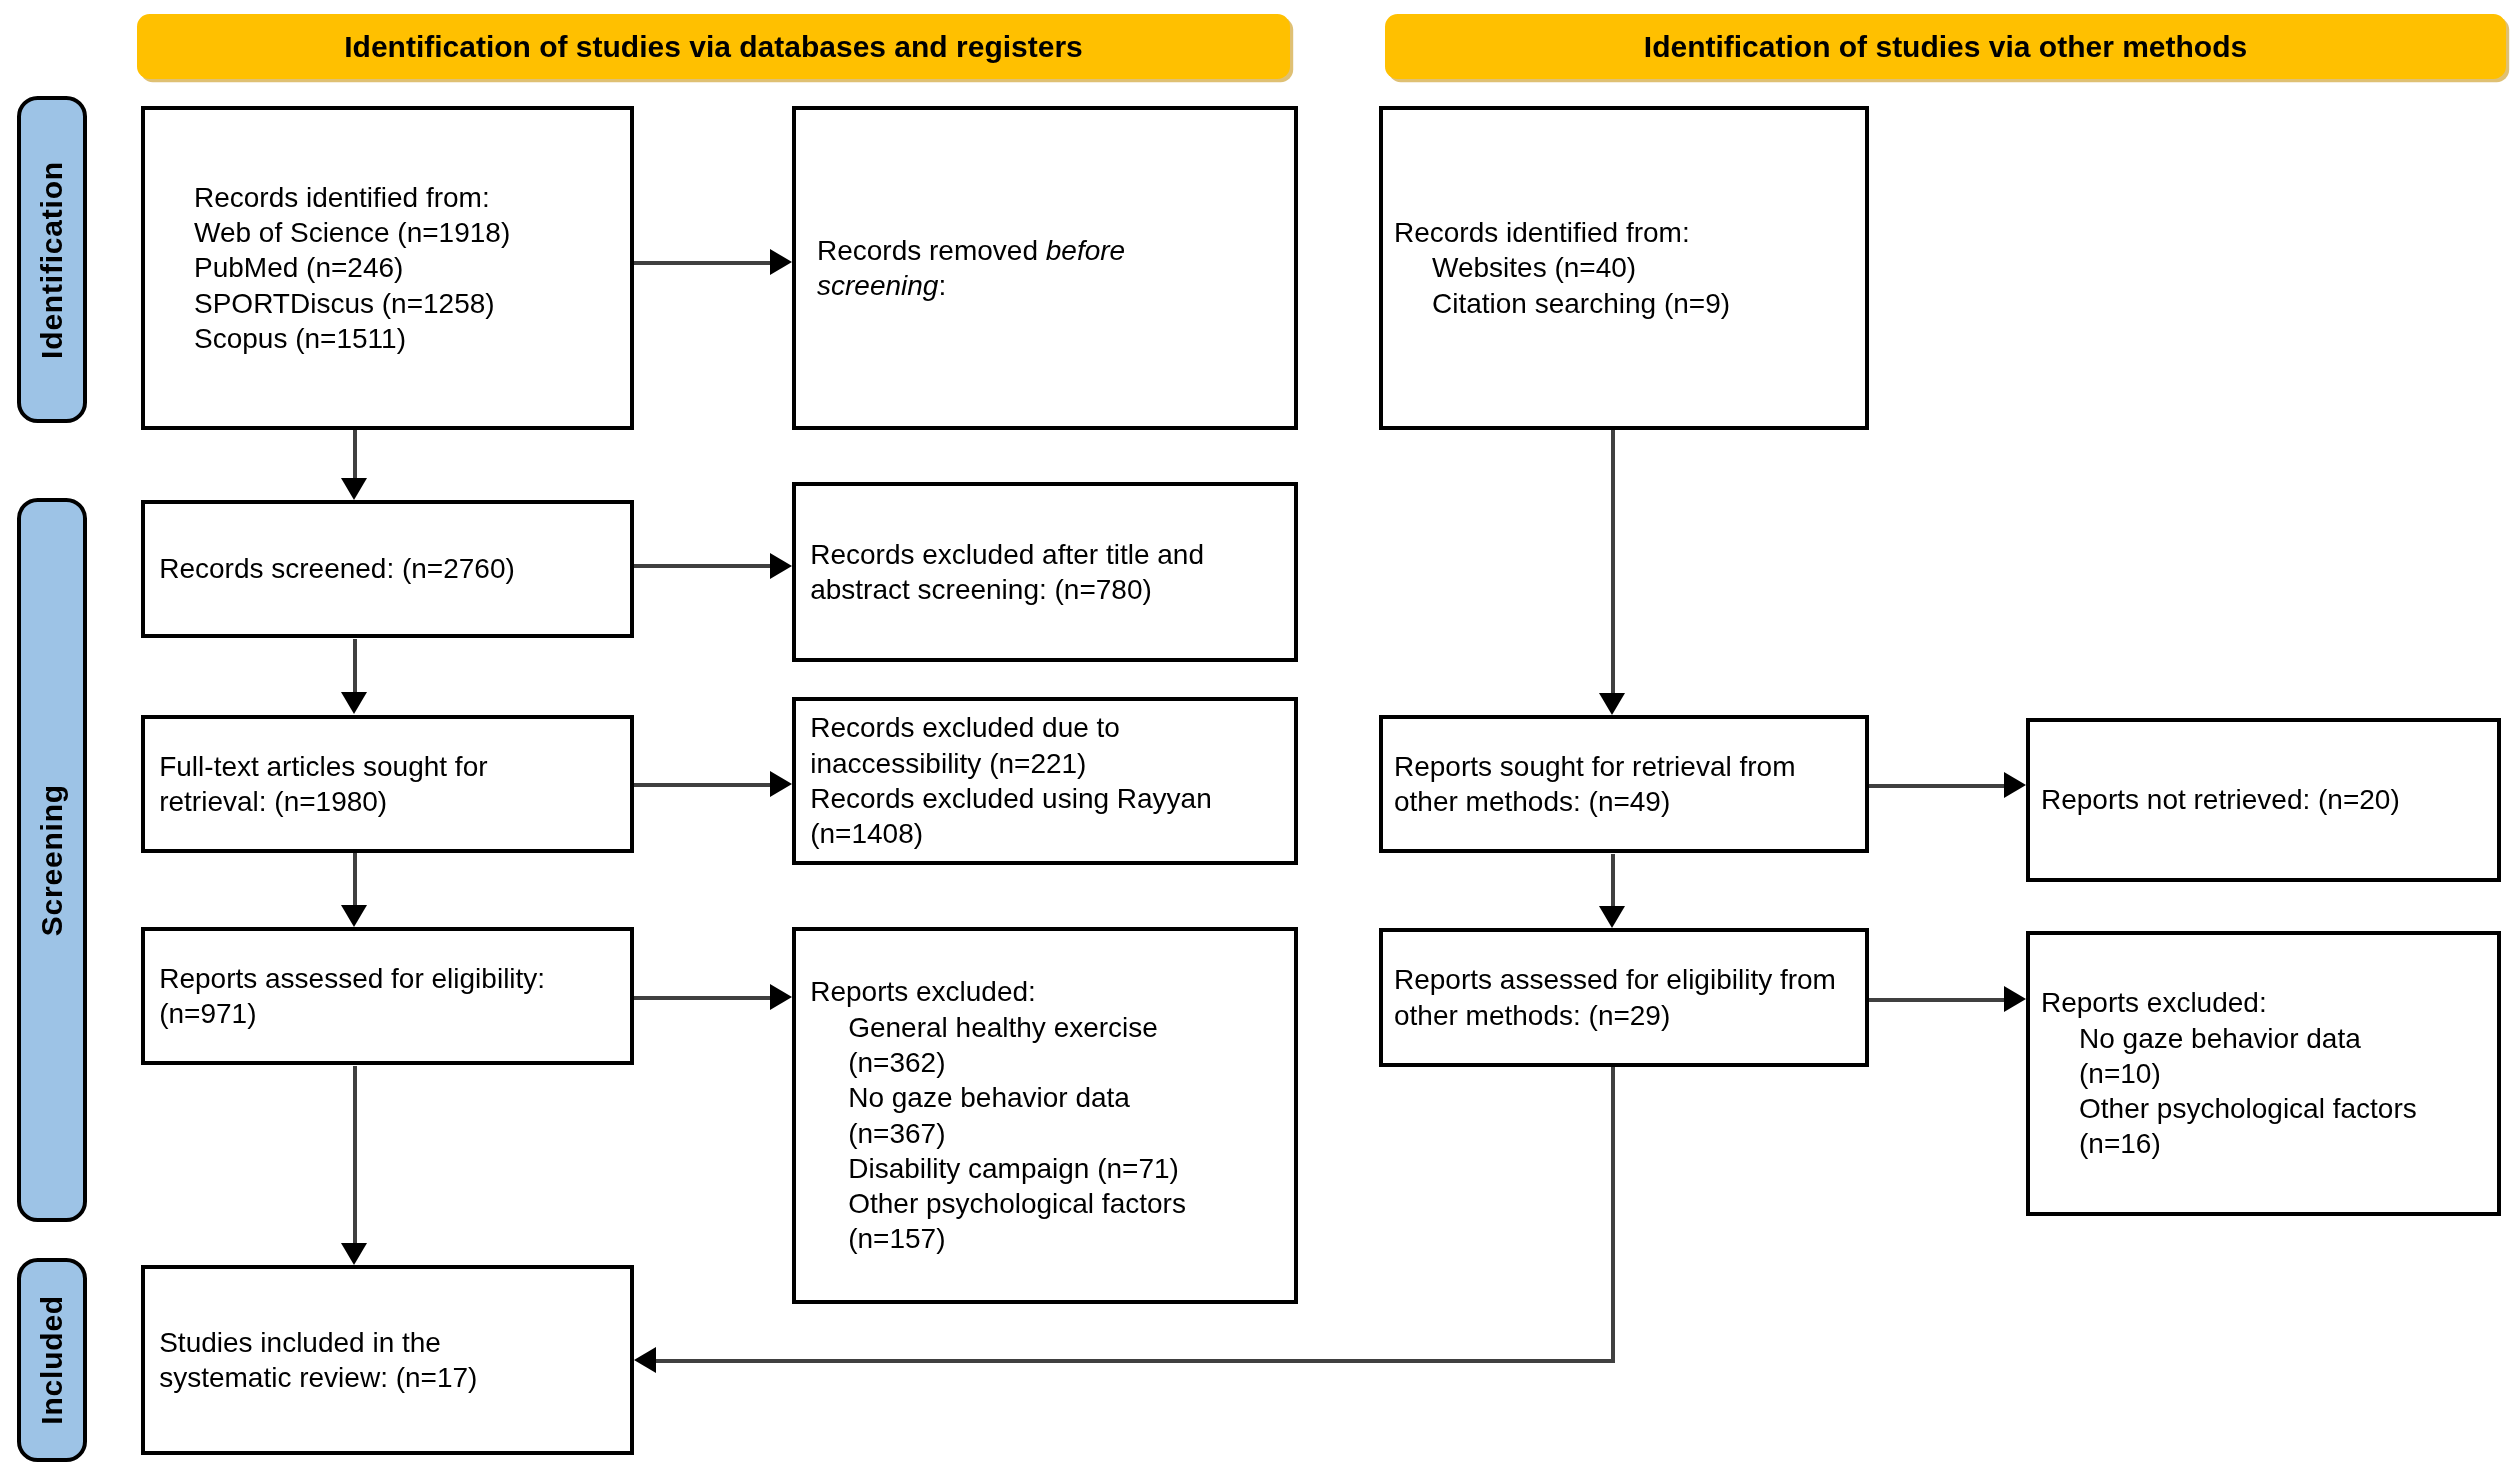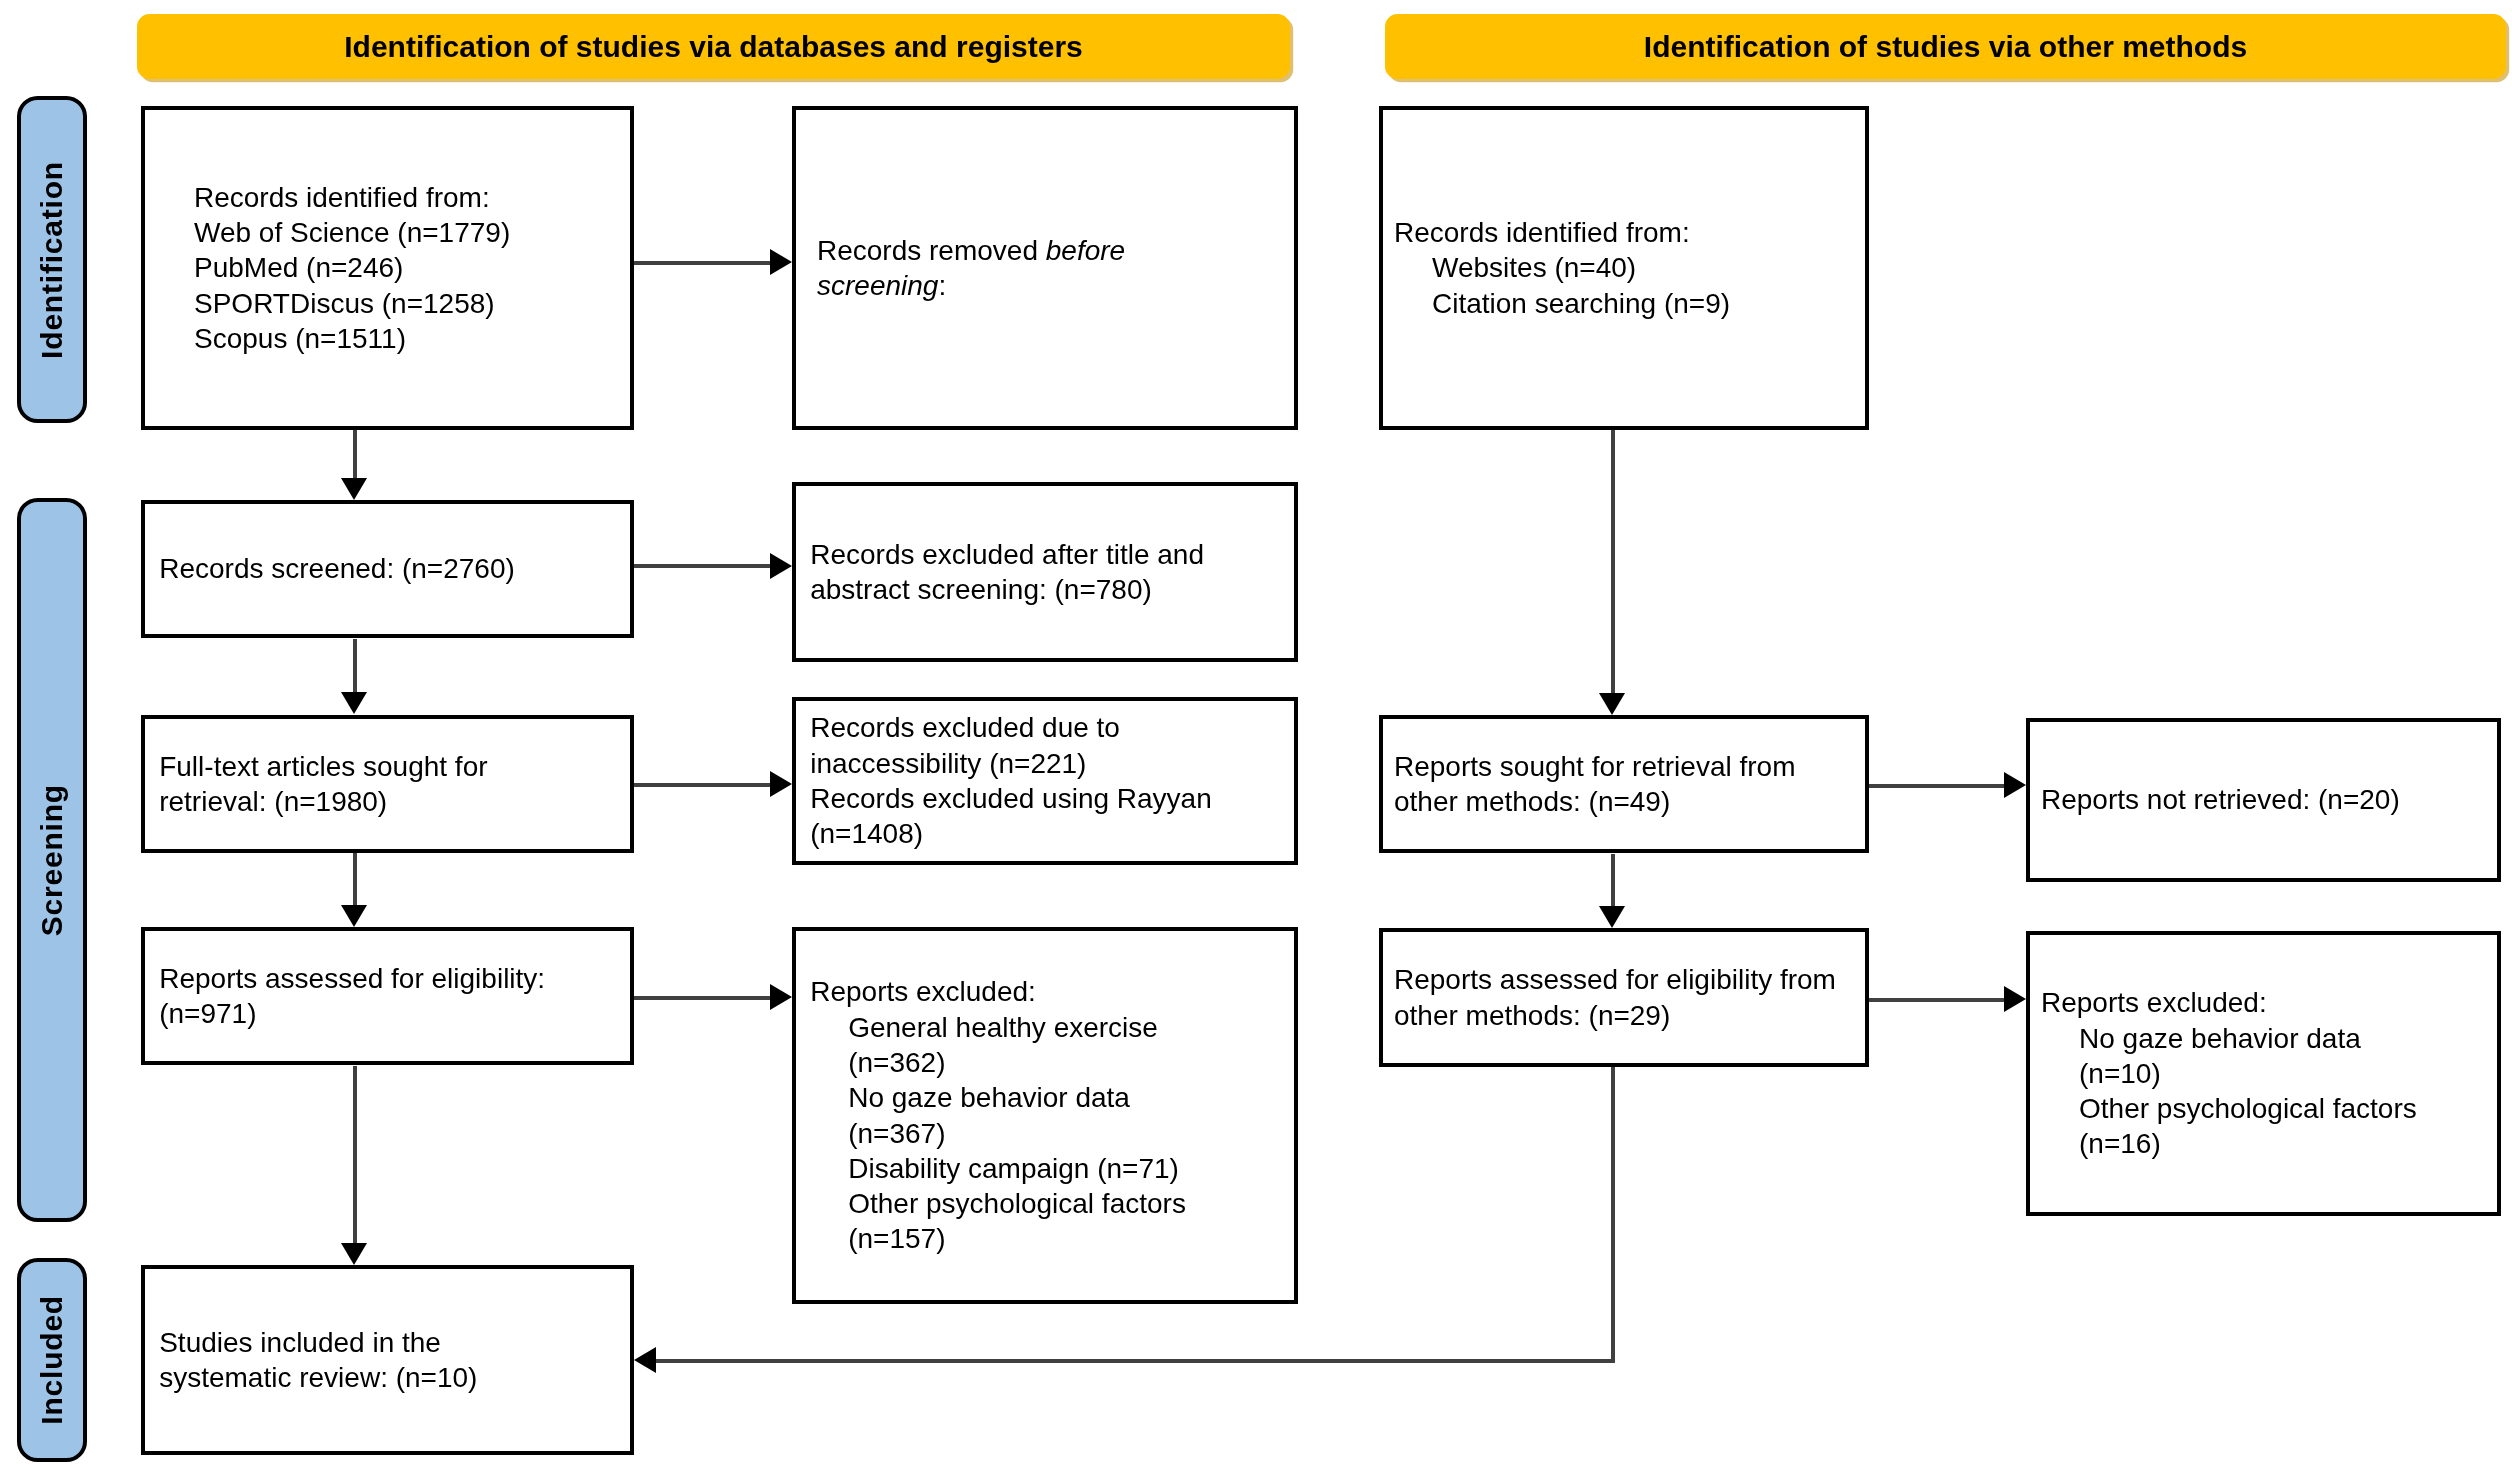--- a/index.html
+++ b/index.html
@@ -79,40 +79,40 @@
   </div>
   <div class="rail" style="left:17.4px;top:498px;width:70px;height:724px;">
     <span class="rail-text">Screening</span>
   </div>
   <div class="rail" style="left:17.4px;top:1258px;width:70px;height:204px;">
     <span class="rail-text">Included</span>
   </div>
 
   <div class="box pad-lg" style="left:141px;top:106px;width:493px;height:324px;">
     <div>Records identified from:</div>
-    <div>Web of Science (n=1779)</div>
+    <div>Web of Science (n=1918)</div>
     <div>PubMed (n=246)</div>
     <div>SPORTDiscus (n=1258)</div>
     <div>Scopus (n=1511)</div>
   </div>
 
   <div class="box pad-md" style="left:141px;top:500px;width:493px;height:138px;">
     <div class="mw560">Records screened: (n=2760)</div>
   </div>
 
   <div class="box pad-md" style="left:141px;top:715px;width:493px;height:138px;">
     <div class="mw500">Full-text articles sought for retrieval: (n=1980)</div>
   </div>
 
   <div class="box pad-md" style="left:141px;top:927px;width:493px;height:138px;">
     <div class="mw560">Reports assessed for eligibility: (n=971)</div>
   </div>
 
   <div class="box pad-md" style="left:141px;top:1265px;width:493px;height:190px;">
-    <div class="mw450">Studies included in the systematic review: (n=10)</div>
+    <div class="mw450">Studies included in the systematic review: (n=17)</div>
   </div>
 
   <div class="box pad-md" style="left:792px;top:106px;width:506px;height:324px;padding-left:21px;">
     <div class="mw500">
       <span>Records removed </span><span class="it">before screening</span><span>:</span>
     </div>
   </div>
 
   <div class="box pad-md" style="left:792px;top:482px;width:506px;height:180px;">
     <div class="mw600">Records excluded after title and abstract screening: (n=780)</div>

